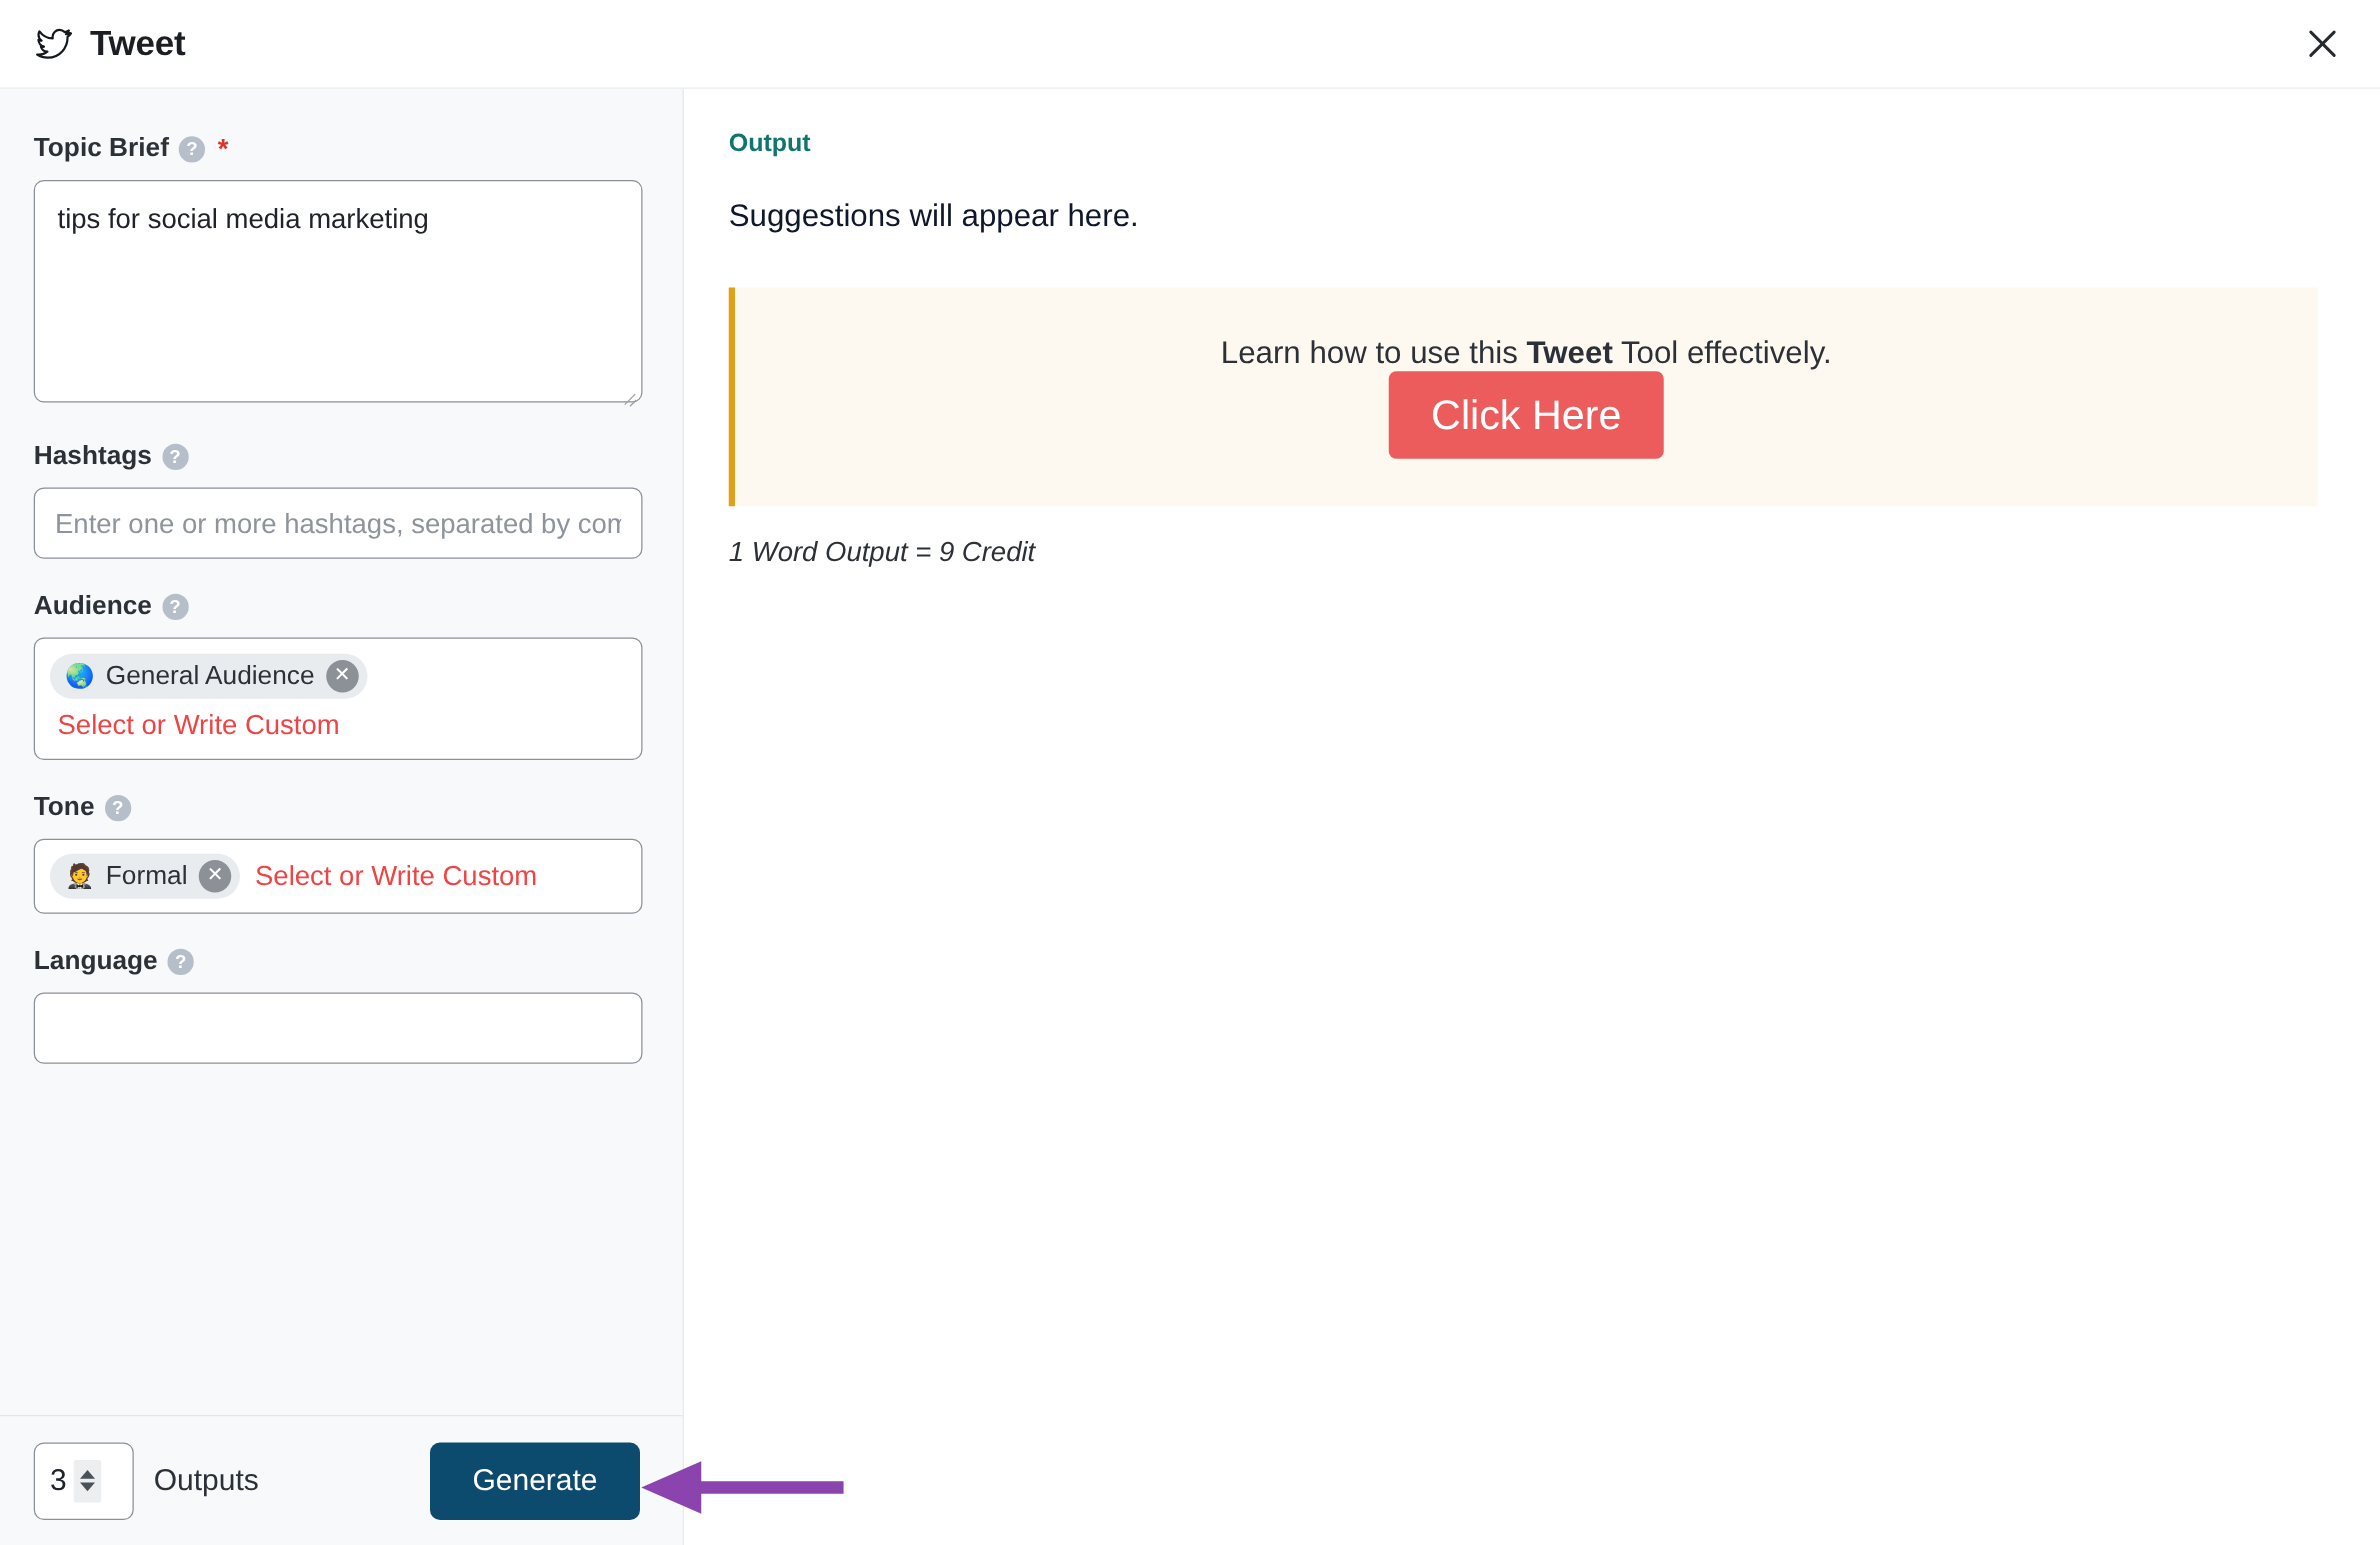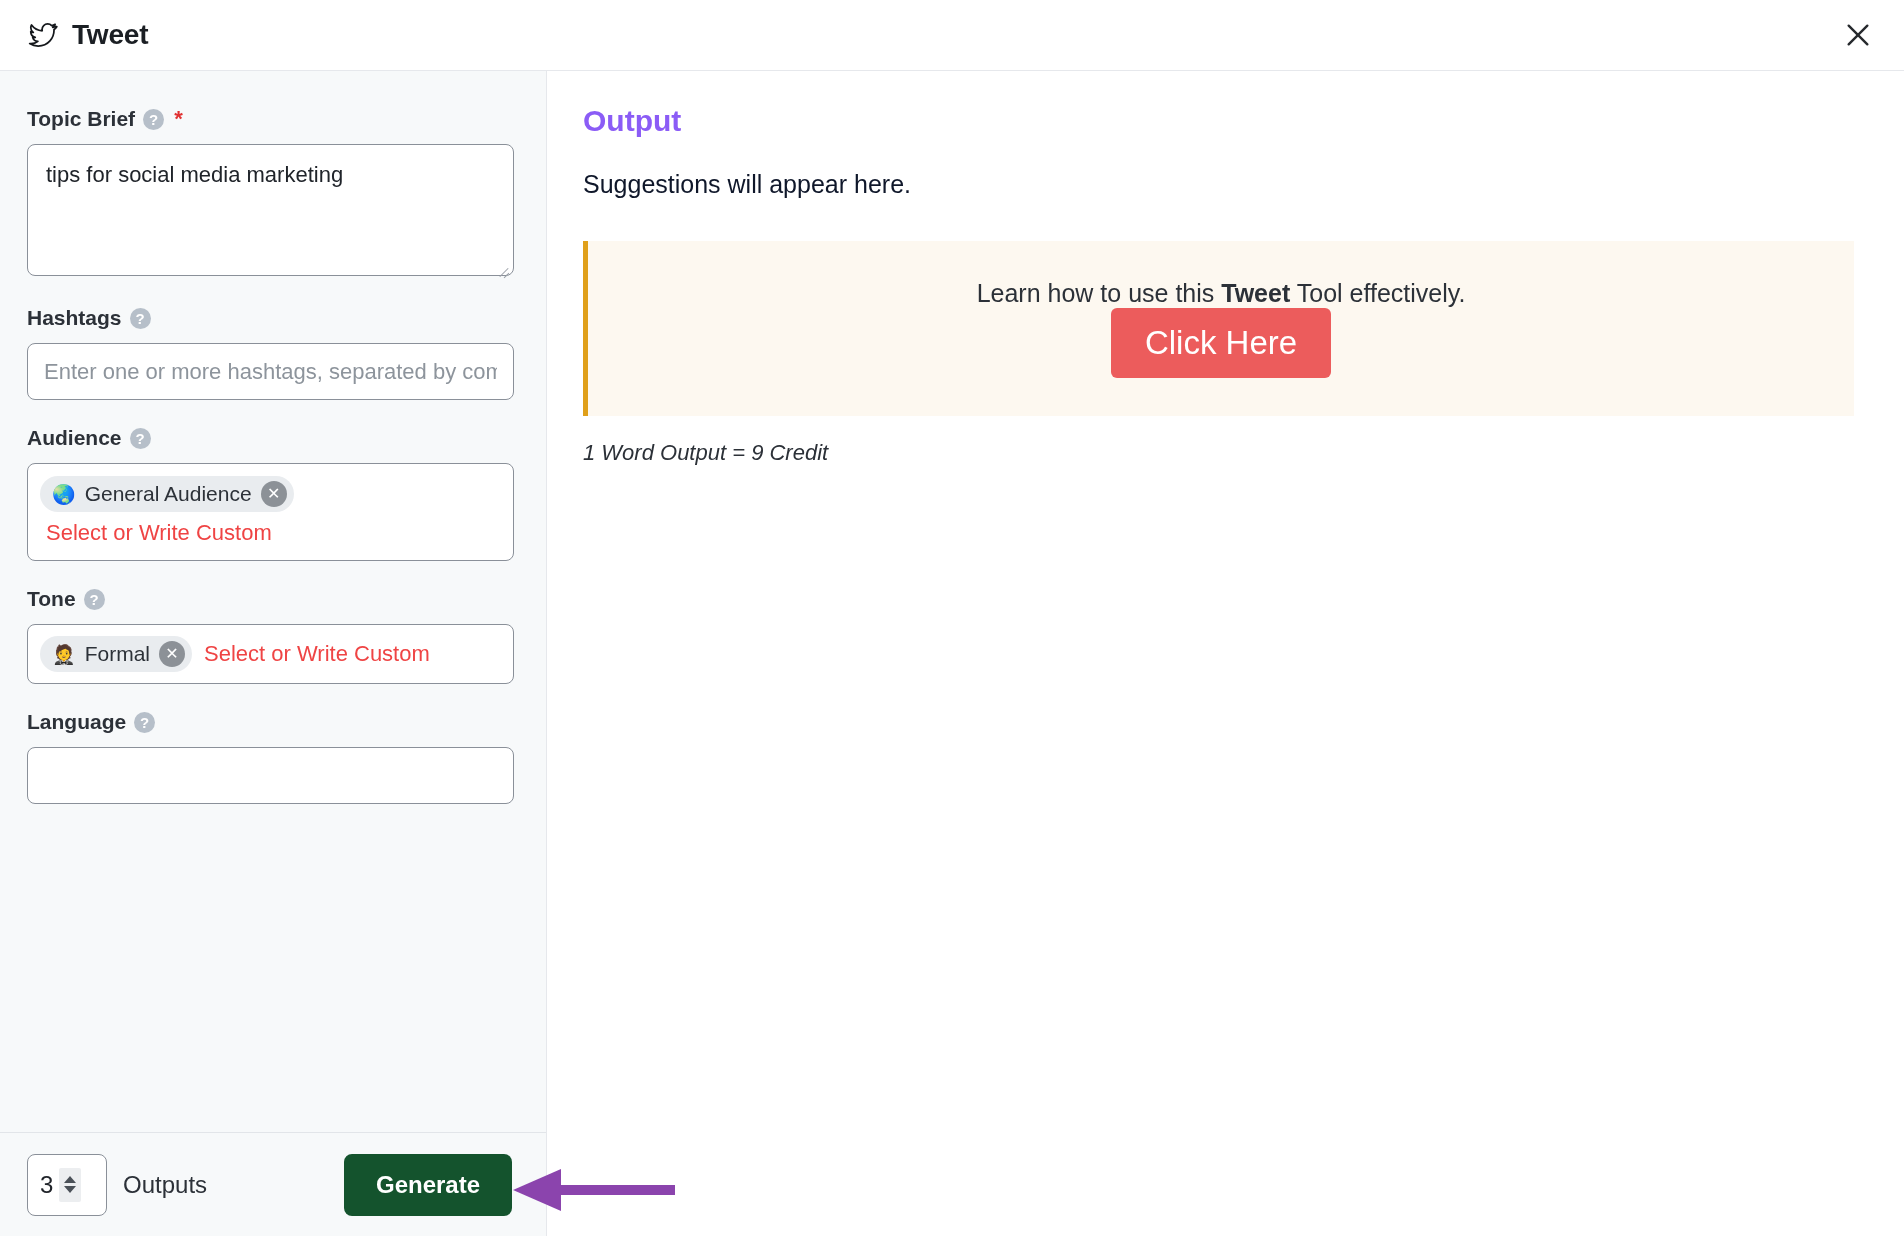--- a/index.html
+++ b/index.html
@@ -58,21 +58,21 @@
   .help-icon {
     width: 21px; height: 21px; border-radius: 50%;
     background: #b6bfc9; color: #ffffff;
     font-size: 15px; font-weight: bold;
     display: flex; align-items: center; justify-content: center;
     line-height: 1; cursor: pointer; flex: none;
   }
   .req-star { color: #e03131; font-size: 22px; line-height: 1; margin-left: 2px; }
 
   .textarea-box {
-    width: 487px; height: 132px;
+    width: 487px; height: 178px;
     border: 1px solid #8a9099; border-radius: 8px;
     background: #ffffff;
     padding: 16px 18px;
     font-size: 22px; color: #20242a;
     font-family: "Liberation Sans", sans-serif;
     resize: none; outline: none;
     line-height: 1.3;
   }
   .textarea-wrap { position: relative; width: 487px; }
   .resize-grip {
@@ -158,34 +158,33 @@
     display: flex; flex-direction: column; align-items: center; justify-content: center;
     gap: 3px; border-radius: 2px; cursor: pointer;
   }
   .spin .up, .spin .down { width: 0; height: 0; border-left: 6px solid transparent; border-right: 6px solid transparent; }
   .spin .up { border-bottom: 7px solid #4b5158; }
   .spin .down { border-top: 7px solid #4b5158; }
   .outputs-label { font-size: 24px; color: #2c3138; }
   .generate-btn {
     margin-left: auto;
     width: 168px; height: 62px;
-    background: #14532d; color: #ffffff;
+    background: #0c4a6e; color: #ffffff;
     border: none; border-radius: 8px;
     font-size: 24px; font-family: "Liberation Sans", sans-serif;
     cursor: pointer;
-    font-weight: bold;
   }
 
   
   .output-pane {
     flex: 1; background: #ffffff;
     padding: 33px 42px 0 36px;
     overflow: hidden;
   }
-  .output-title { font-size: 30px; font-weight: bold; color: #8b5cf6; margin-bottom: 32px; }
+  .output-title { font-size: 20px; font-weight: bold; color: #0f766e; margin-bottom: 32px; }
   .output-sub { font-size: 25px; color: #0f172a; margin-bottom: 42px; }
   .info-banner {
     background: #fdf8f0;
     border-left: 5px solid #e0a01a;
     padding: 38px 20px 38px 20px;
     text-align: center;
     margin-right: 8px;
   }
   .banner-text { font-size: 25px; color: #2c3138; }
   .banner-text b { font-weight: bold; }

